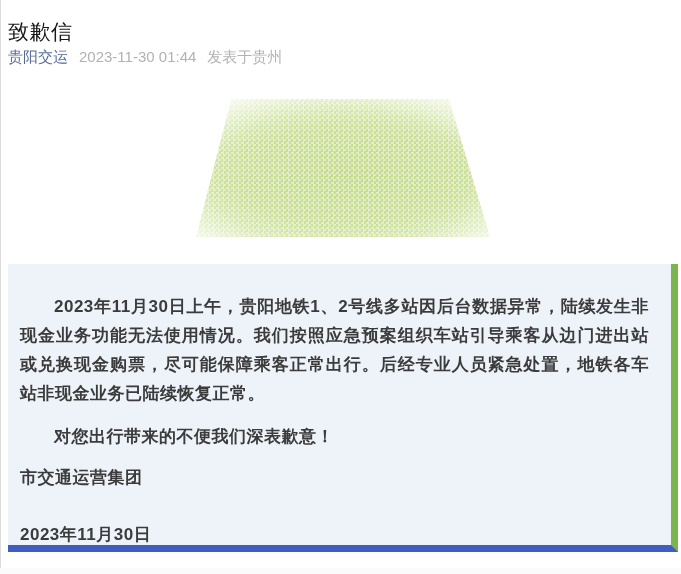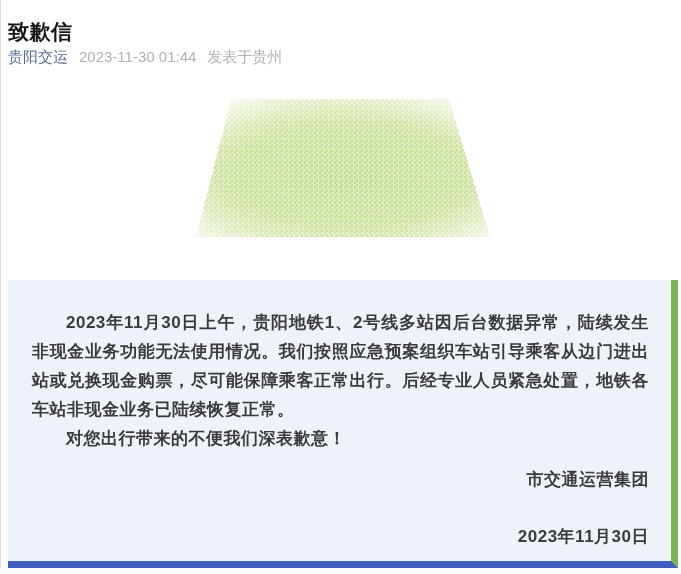--- a/index.html
+++ b/index.html
@@ -21,21 +21,21 @@
     top: 0;
     width: 1px;
     height: 574px;
     background: #dcdcdc;
   }
   .title {
     position: absolute;
     left: 8px;
     top: 4px;
     font-size: 21px;
-    font-weight: bold;
+    font-weight: normal;
     color: #171717;
     letter-spacing: 0.5px;
   }
   .byline {
     position: absolute;
     left: 8px;
     top: 48px;
     display: flex;
     align-items: baseline;
     gap: 11px;
@@ -63,43 +63,42 @@
     background:
       conic-gradient(rgba(255,255,255,0.45) 25%, rgba(255,255,255,0) 0 50%, rgba(255,255,255,0.45) 0 75%, rgba(255,255,255,0) 0) 0 0 / 5px 5px,
       radial-gradient(90% 78% at 52% 55%, #c4db8c 0%, #cbe098 45%, rgba(203,224,152,0.65) 70%, rgba(203,224,152,0) 100%);
     -webkit-mask: radial-gradient(88% 95% at 50% 58%, #000 52%, transparent 100%);
     mask: radial-gradient(88% 95% at 50% 58%, #000 52%, transparent 100%);
   }
   
   .letter {
     position: absolute;
     left: 8px;
-    top: 280px;
+    top: 264px;
     width: 670px;
     height: 288px;
     box-sizing: border-box;
     background: #eef3fa;
     border-right: 7px solid #7cb450;
     border-bottom: 7px solid #3f5ec0;
-    padding: 28px 22px 0 24px;
+    padding: 28px 22px 0 12px;
   }
   .letter p {
     margin: 0;
     font-size: 17px;
     font-weight: 600;
     color: #3b3b3b;
     line-height: 29px;
     letter-spacing: 0.5px;
     text-align: justify;
     text-indent: 2em;
   }
-  .letter .para-2 { }
+  .letter .para-2 { margin-top: 14px; }
   .letter .signature,
   .letter .letter-date {
-    text-align: right;
     text-indent: 0;
   }
   .letter .signature { margin-top: 12px; }
   .letter .letter-date { margin-top: 28px; }
   .bottom-strip {
     position: absolute;
     left: 0;
     top: 568px;
     width: 681px;
     height: 6px;

